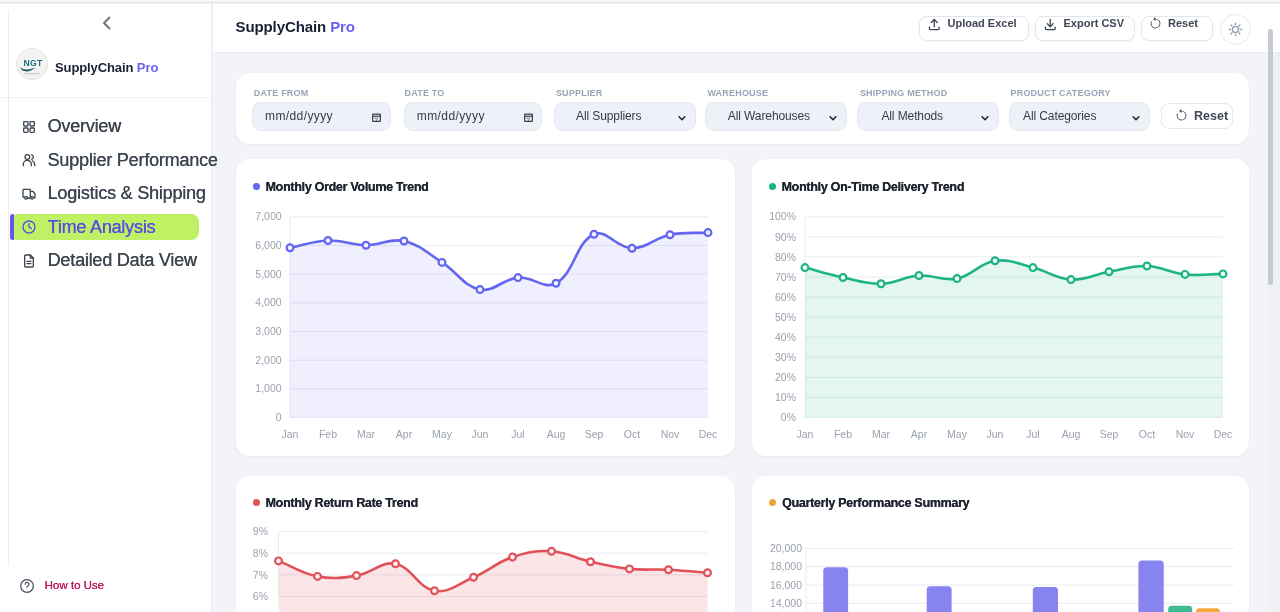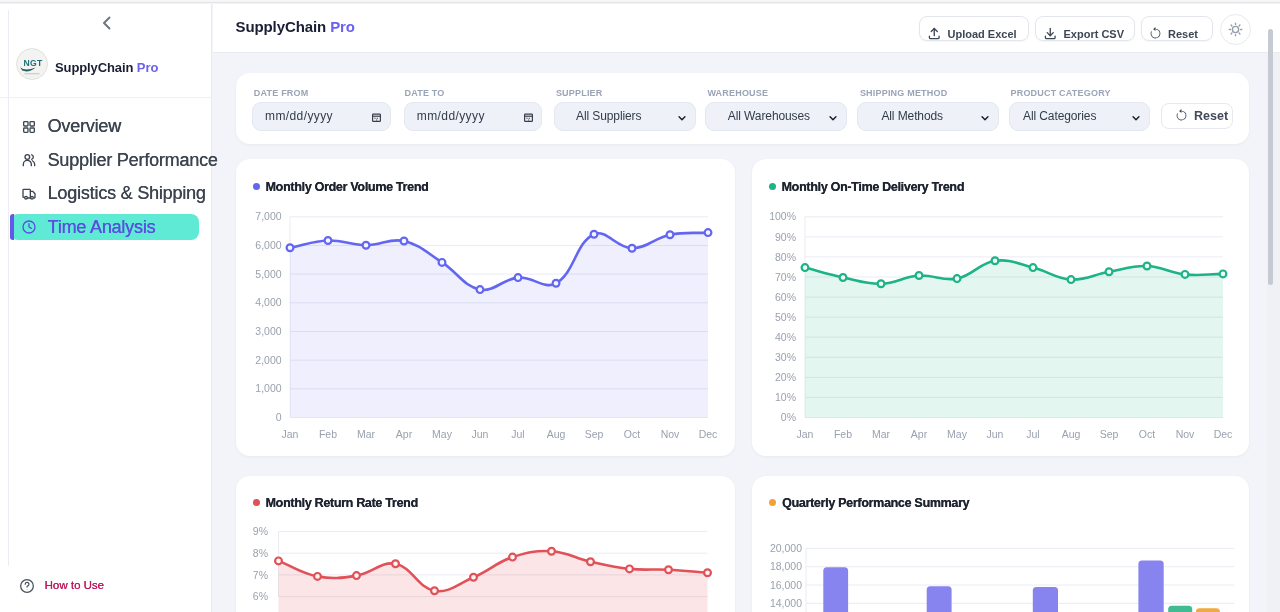--- a/index.html
+++ b/index.html
@@ -9,28 +9,28 @@
 .sideline{left:8px;top:10px;width:1px;height:556px;background:#ecedf2}
 .chev{left:100px;top:15px;width:14px;height:16px}
 .logo{left:16px;top:48px;width:32px;height:32px}
 .brand{left:55px;top:59.5px;font-size:13px;font-weight:bold;color:#1a1e33;letter-spacing:-.1px}
 .brand .pro{color:#6b62ef}
 .divider{left:0;top:97px;width:211px;height:1px;background:#eef0f5}
 .nav{left:10px;top:113.5px;width:189px}
 .navitem{position:relative;height:26px;margin-bottom:7.5px;display:flex;align-items:center;border-radius:8px;color:#3d4550}
 .navitem svg{position:absolute;left:11px;top:5px}
 .navitem .lbl{position:absolute;left:37.5px;font-size:18px;letter-spacing:-.2px;font-weight:500;white-space:nowrap;text-shadow:.3px 0 0 currentColor}
-.navitem.active{background:#5eead4;color:#5a4fe0}
+.navitem.active{background:#bef264;color:#5a4fe0}
 .navbar{position:absolute;left:0;top:0;width:3.5px;height:100%;background:#6458e8;border-radius:3px 0 0 3px}
 .howto{left:19px;top:575px;width:180px;height:22px;color:#be185d}
 .howto .lbl{position:absolute;left:25.5px;top:4px;font-size:11.5px;font-weight:500;text-shadow:.3px 0 0 currentColor}
 .header{left:213px;top:4px;width:1067px;height:48.5px;background:#fff;border-bottom:1px solid #e9ebf2}
 .htitle{left:235.5px;top:18px;font-size:15px;font-weight:bold;color:#1a1e33;letter-spacing:-.1px}
 .htitle .pro{color:#6b62ef}
-.hbtn{position:absolute;top:15.5px;height:25.5px;background:#fff;border:1px solid #e3e6ed;border-radius:8px;color:#3e4755;font-size:11px;font-weight:bold;display:flex;align-items:flex-end;box-shadow:0 1px 2px rgba(30,35,70,.04)}
+.hbtn{position:absolute;top:15.5px;height:25.5px;background:#fff;border:1px solid #e3e6ed;border-radius:8px;color:#3e4755;font-size:11px;font-weight:bold;display:flex;align-items:flex-start;box-shadow:0 1px 2px rgba(30,35,70,.04)}
 .circbtn{left:1220px;top:13.5px;width:31px;height:31px;border-radius:50%;border:1px solid #e7eaf0;background:#fff;display:flex;align-items:center;justify-content:center}
 .card{position:absolute;background:#fff;border-radius:14px;box-shadow:0 1px 3px rgba(25,30,70,.05)}
 .flabel{position:absolute;top:87.5px;font-size:9px;font-weight:bold;letter-spacing:.2px;color:#9aa4b7}
 .finput{position:absolute;top:102px;height:28.5px;background:#eef1f8;border:1px solid #e2e7f1;border-radius:9px;font-size:12px;letter-spacing:-.1px;color:#323c49;display:flex;align-items:center}
 .fbtn{position:absolute;left:1161px;top:102.5px;width:72px;height:26px;background:#fff;border:1px solid #e5e8ef;border-radius:8px;display:flex;align-items:center;color:#414a58;font-size:12.5px;font-weight:bold}
 .ctitle{position:absolute;font-size:12.5px;font-weight:bold;color:#1e2430;letter-spacing:-.3px;text-shadow:.25px 0 0 currentColor}
 .cdot{position:absolute;width:7px;height:7px;border-radius:50%}
 .scrolltrack{left:1267px;top:4px;width:13px;height:608px;background:#f0f1f5}
 .scrollthumb{left:1267.5px;top:29px;width:5px;height:256px;background:#c6cad3;border-radius:2.5px;z-index:10}
 svg{display:block}
@@ -114,20 +114,28 @@
       </svg>
       <span class="lbl">Logistics &amp; Shipping</span>
     </div>
 <div class="navitem active">
       <span class="navbar"></span>
       <svg width="16" height="16" viewBox="0 0 24 24" fill="none" stroke="currentColor" stroke-width="2" stroke-linecap="round" stroke-linejoin="round">
         <circle cx="12" cy="12" r="9"></circle>
         <path d="M12 7v5l3.5 2"></path>
       </svg>
       <span class="lbl">Time Analysis</span>
+    </div>
+<div class="navitem">
+      <svg width="16" height="16" viewBox="0 0 24 24" fill="none" stroke="currentColor" stroke-width="2" stroke-linecap="round" stroke-linejoin="round">
+        <path d="M14 3H7a1.5 1.5 0 0 0-1.5 1.5v15A1.5 1.5 0 0 0 7 21h10a1.5 1.5 0 0 0 1.5-1.5V7.5z"></path>
+        <path d="M14 3v4.5h4.5"></path>
+        <path d="M9 12.5h6M9 16h6"></path>
+      </svg>
+      <span class="lbl">Detailed Data View</span>
     </div>
 </div>
 <div class="abs howto">
   <svg width="16" height="16" viewBox="0 0 24 24" fill="none" stroke="#49525f" stroke-width="1.9" style="position:absolute;top:3px">
       <circle cx="12" cy="12" r="9.5"></circle>
       <path d="M9.3 9.3a2.8 2.8 0 1 1 3.9 2.6c-.8.35-1.2.9-1.2 1.7" stroke-linecap="round"></path>
       <circle cx="12" cy="17" r="0.6" fill="#49525f" stroke="none"></circle>
     </svg>
   <span class="lbl">How to Use</span>
 </div>

